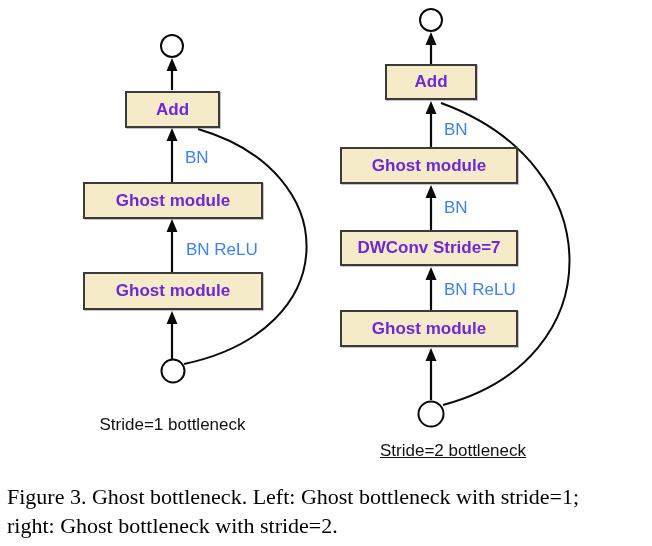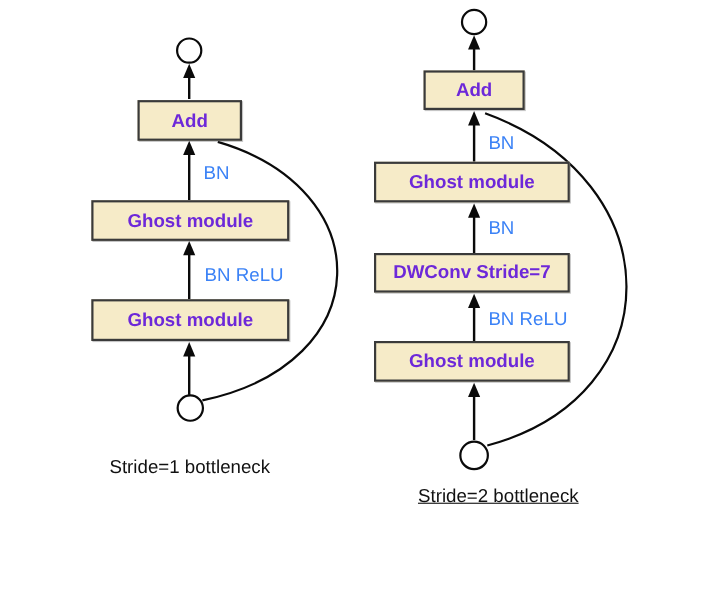--- a/index.html
+++ b/index.html
@@ -109,15 +109,17 @@
   <div class="node" style="left:340px;top:230px;width:178px;height:36px;">DWConv Stride=7</div>
   <div class="node" style="left:340px;top:310px;width:178px;height:37px;">Ghost module</div>
 
   <div class="edge-label" style="left:444px;top:120px;">BN</div>
   <div class="edge-label" style="left:444px;top:198px;">BN</div>
   <div class="edge-label" style="left:444px;top:280px;">BN ReLU</div>
 
   <div class="diagram-caption" style="left:340px;top:441px;width:226px;text-decoration:underline;">Stride=2 bottleneck</div>
 
   <div class="figure-caption">
+    <span>Figure 3. Ghost bottleneck. Left: Ghost bottleneck with stride=1;</span>
+    <span>right: Ghost bottleneck with stride=2.</span>
   </div>
 
 </div>
 
 </body></html>

